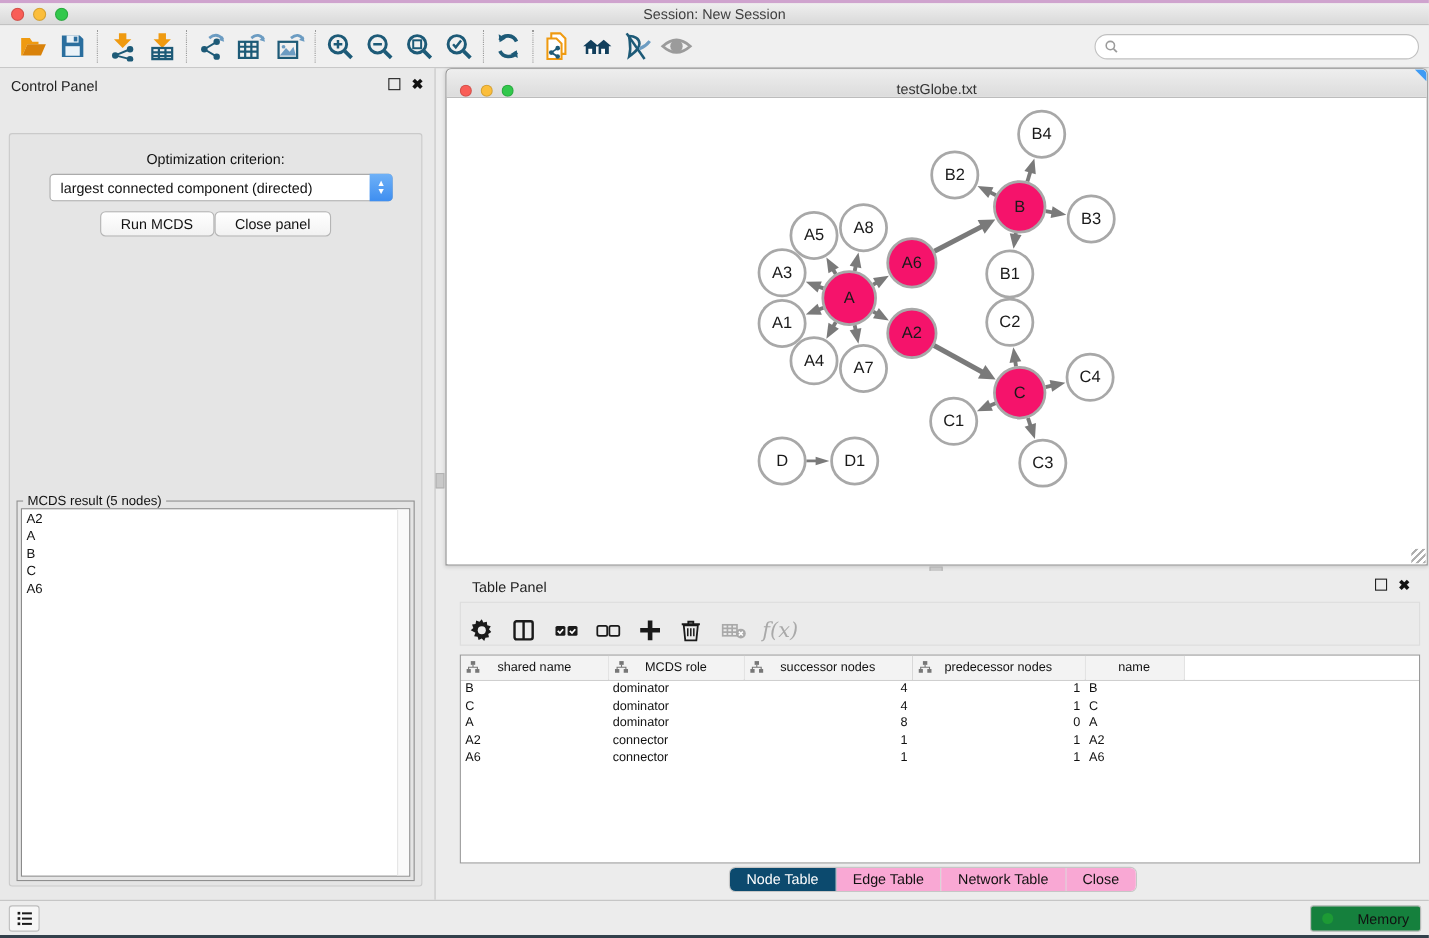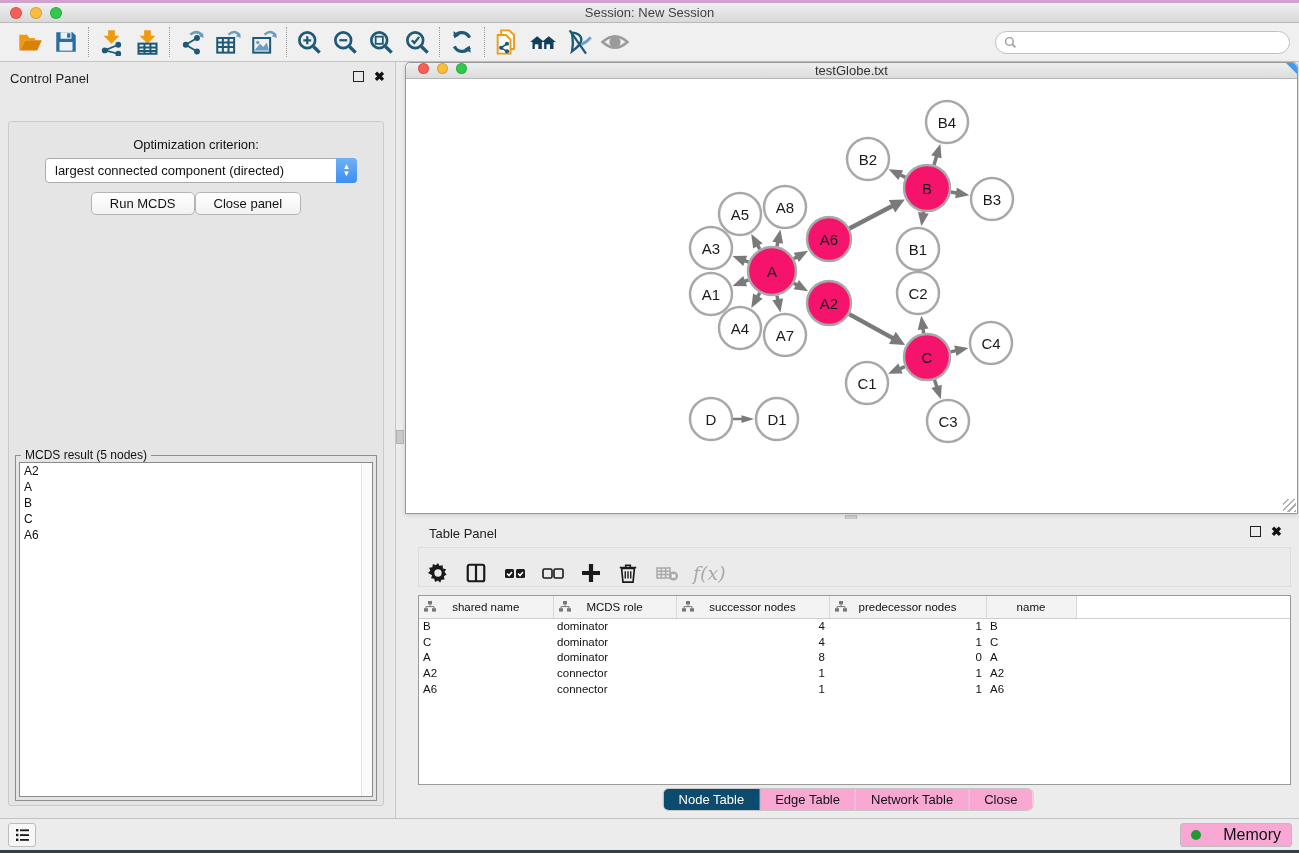--- a/index.html
+++ b/index.html
@@ -55,23 +55,23 @@
     border:1px solid #8F8F8F; }
   .result-legend { position:absolute; left:5px; top:-8px; background:#E5E5E5; padding:0 4px; font-size:12px; color:#111; }
   .result-list { position:absolute; left:3px; top:6px; right:3px; bottom:3px; background:#FFF;
     border:1px solid #8A8A8A; overflow:hidden; }
   .result-item { font-size:12px; color:#111; line-height:16px; padding-left:4px; }
   .result-scroll { position:absolute; top:0; right:0; bottom:0; width:11px; background:#FAFAFA; border-left:1px solid #E4E4E4; }
 
   
   .net-window { position:absolute; left:405px; top:62px; width:893px; height:452px; background:#FFF;
     border:1px solid #979797; border-radius:5px 5px 0 0; box-shadow:0 1px 4px rgba(0,0,0,.15); }
-  .net-titlebar { position:absolute; left:0; top:0; right:0; height:16px;
+  .net-titlebar { position:absolute; left:0; top:0; right:0; height:26px;
     background:linear-gradient(#EEEEEE,#DCDCDC); border-bottom:1px solid #B5B5B5;
-    border-radius:5px 5px 0 0; display:flex; align-items:flex-start; }
+    border-radius:5px 5px 0 0; display:flex; align-items:flex-end; }
   .net-titlebar .title { flex:1; text-align:center; font-size:13px; color:#333; }
   .net-corner { position:absolute; right:0; top:0; width:0; height:0;
     border-top:11px solid #3E9BF4; border-left:11px solid transparent; border-radius:0 5px 0 0; }
   .net-canvas { position:absolute; left:1px; top:27px; width:889px; height:423px; background:#FFF; }
   .resize-grip { position:absolute; right:1px; bottom:1px; width:13px; height:13px;
     background:repeating-linear-gradient(135deg, transparent 0 3px, #AFAFAF 3px 4.5px); cursor:nwse-resize; }
   .divider-h { position:absolute; left:845px; top:515px; width:12px; height:7px; background:#C9C9C9; border:1px solid #B2B2B2; cursor:row-resize; }
   .divider-v { position:absolute; left:396px; top:430px; width:8px; height:14px; background:#C9C9C9; border:1px solid #B2B2B2; cursor:col-resize; }
 
   
@@ -93,22 +93,22 @@
   .tp-tabs { position:absolute; left:50%; transform:translateX(-50%); top:269px; display:flex; height:23px;
     border:1px solid #C6C6C6; border-radius:6px; overflow:hidden; background:#FFF; }
   .tp-tab { border:none; background:#f9a8d4; font-size:13px; color:#111; padding:0 15px; cursor:pointer; border-right:1px solid #D8D8D8; }
   .tp-tab:last-child { border-right:none; }
   .tp-tab.active { background:#0c4a6e; color:#FFF; }
 
   
   .statusbar { position:absolute; left:0; top:818px; width:1299px; height:32px; background:#ECECEC; border-top:1px solid #C2C2C2; }
   .sb-left-btn { position:absolute; left:8px; top:4px; width:28px; height:24px; background:#F7F7F7;
     border:1px solid #BDBDBD; border-radius:3px; display:flex; align-items:center; justify-content:center; cursor:pointer; }
-  .memory-btn { position:absolute; right:7px; top:4px; height:24px; background:#f9a8d4; border:1px solid #BDBDBD;
-    border-radius:3px; display:flex; align-items:center; gap:22px; padding:0 10px; font-size:16px; color:#111; cursor:pointer; }
+  .memory-btn { position:absolute; right:7px; top:4px; height:24px; background:#15803d; border:1px solid #BDBDBD;
+    border-radius:3px; display:flex; align-items:center; gap:22px; padding:0 10px; font-size:13px; color:#111; cursor:pointer; }
   .memdot { width:10px; height:10px; border-radius:50%; background:#1D9A35; }
 </style>
 </head>
 <body>
 
 <div>
   <div class="desktop-top"></div>
 
   <div class="titlebar">
     <div class="lights">

